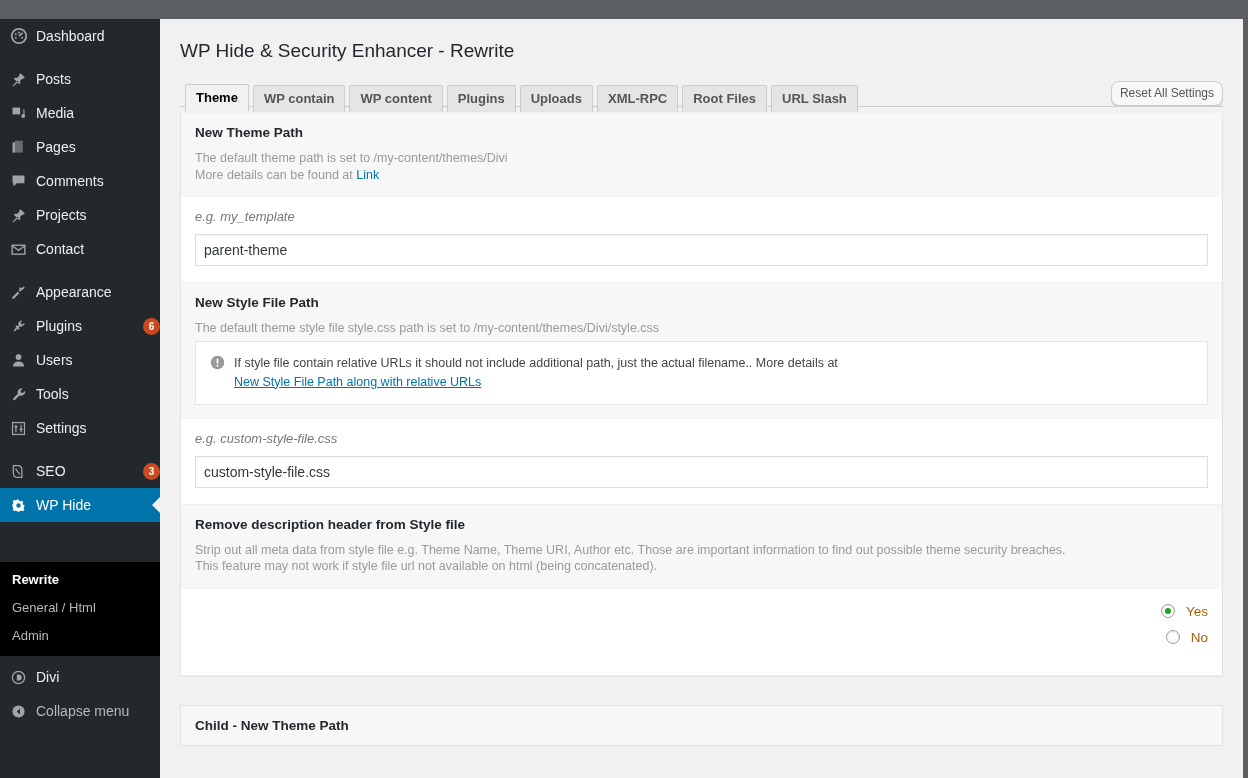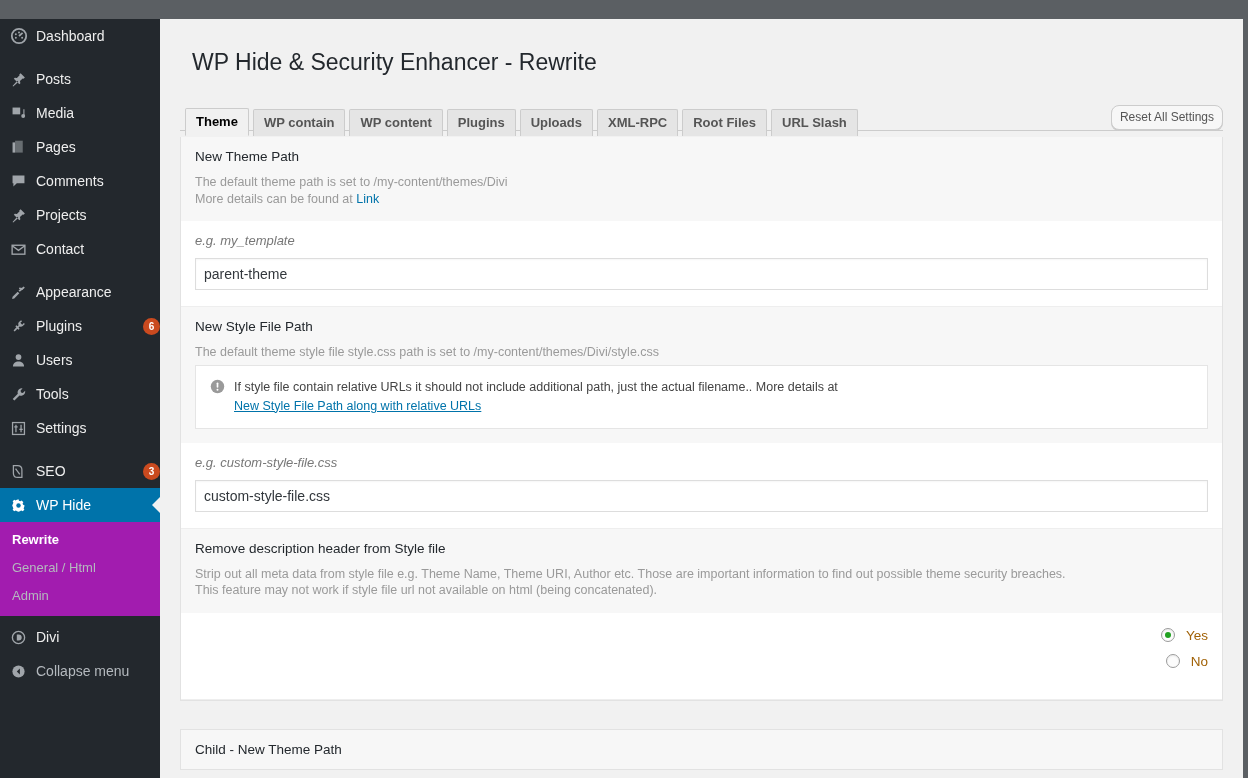--- a/index.html
+++ b/index.html
@@ -87,22 +87,23 @@
     background:#ca4a1f;
     color:#fff;
     font-size:10px;
     text-align:center;
     padding:0 5px;
     margin-left:7px;
     font-weight:600;
     vertical-align:middle;
   }
   .submenu {
-    background:#a21caf;
+    background:#000000;
     padding:4px 0 6px 0;
+    margin-top:40px;
   }
   .submenu-item {
     display:block;
     padding:5px 0 5px 12px;
     font-size:13px;
     color:#b4b9be;
     line-height:18px;
     cursor:pointer;
   }
   .submenu-item.current { color:#fff; font-weight:bold; }
@@ -111,24 +112,24 @@
   #wpbody {
     flex:1;
     background:#f1f1f1;
     position:relative;
     overflow:hidden;
     height:775px;
   }
   #wpbody-inner { padding: 0 20px 0 20px; }
 
   h1.page-title {
-    font-size:23px;
+    font-size:19px;
     font-weight:400;
     color:#23282d;
-    margin:12px;
+    margin:0;
     padding:17px 0 12px 0;
     line-height:29px;
   }
 
   
   .nav-tab-wrapper {
     position:relative;
     border-bottom:1px solid #ccc;
     padding-top:7px;
     padding-left:5px;
@@ -181,21 +182,21 @@
     border-top:none;
     margin-top:6px;
   }
   .panel .block { border-bottom:1px solid #eeeeee; }
   .block-head {
     background:#f7f7f7;
     padding:12px 14px 14px 14px;
   }
   .block-head .b-title {
     font-size:13.5px;
-    font-weight:normal;
+    font-weight:bold;
     color:#23282d;
     margin:0 0 9px 0;
     line-height:16px;
   }
   .block-head .b-desc {
     font-size:12.5px;
     color:#9a9a9a;
     line-height:16.5px;
   }
   .block-head .b-desc a { color:#0073aa; text-decoration:none; }

